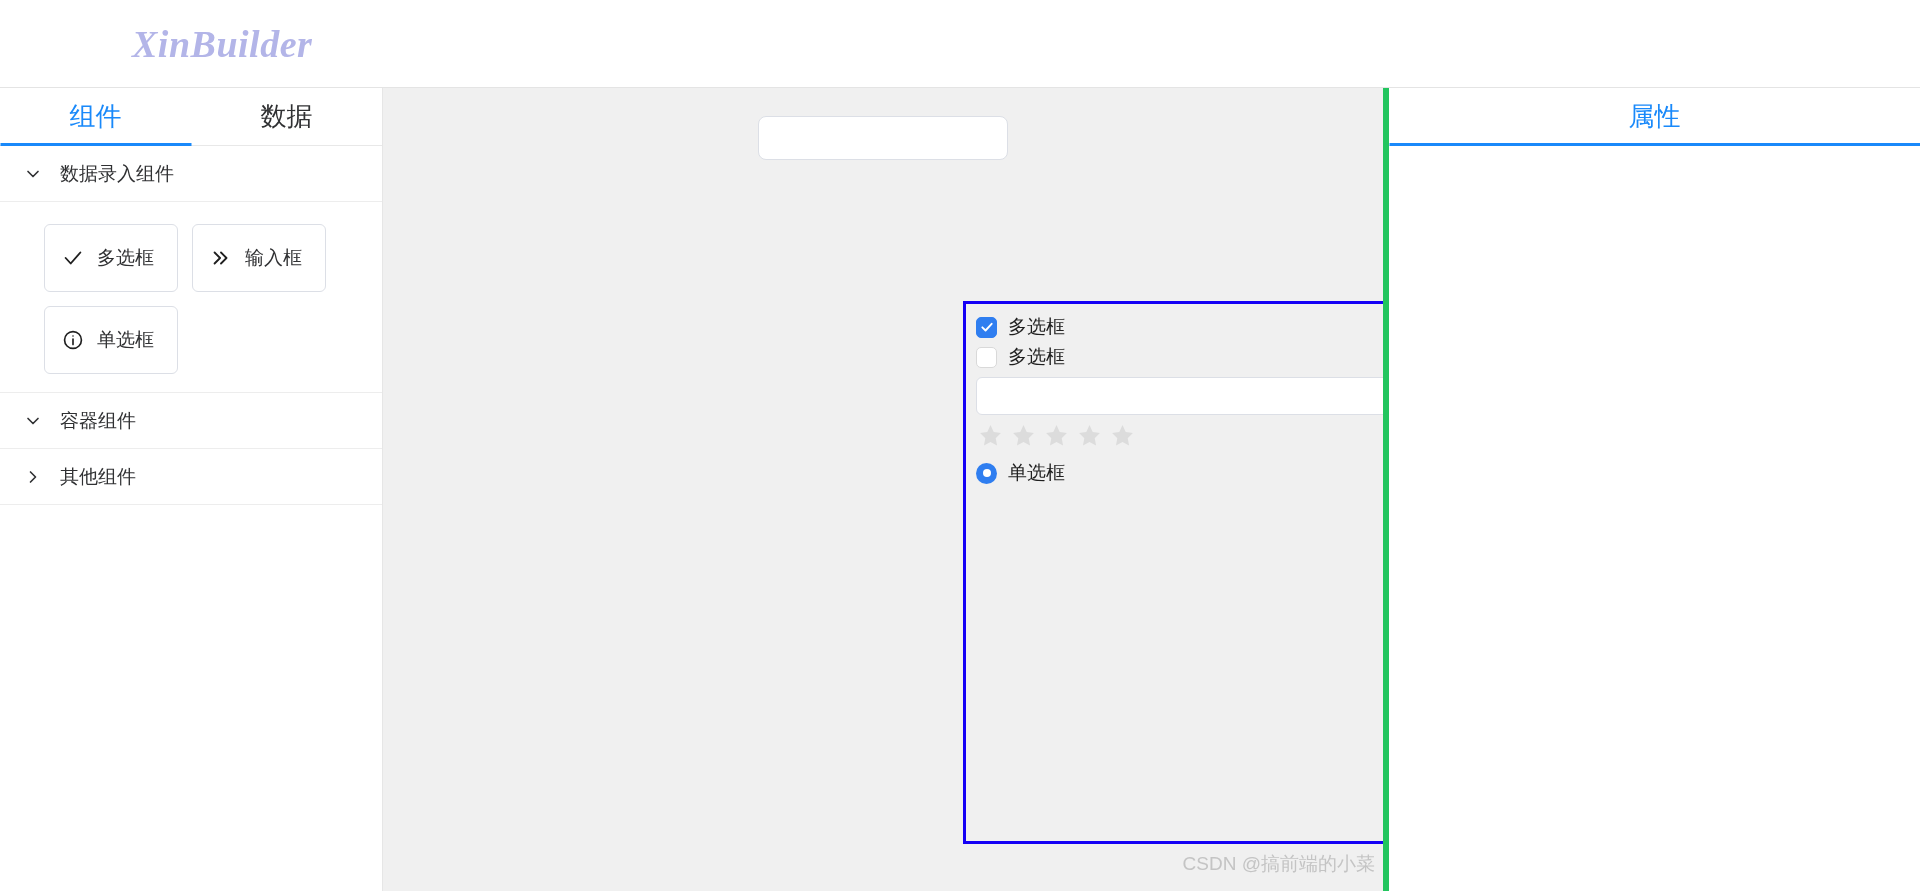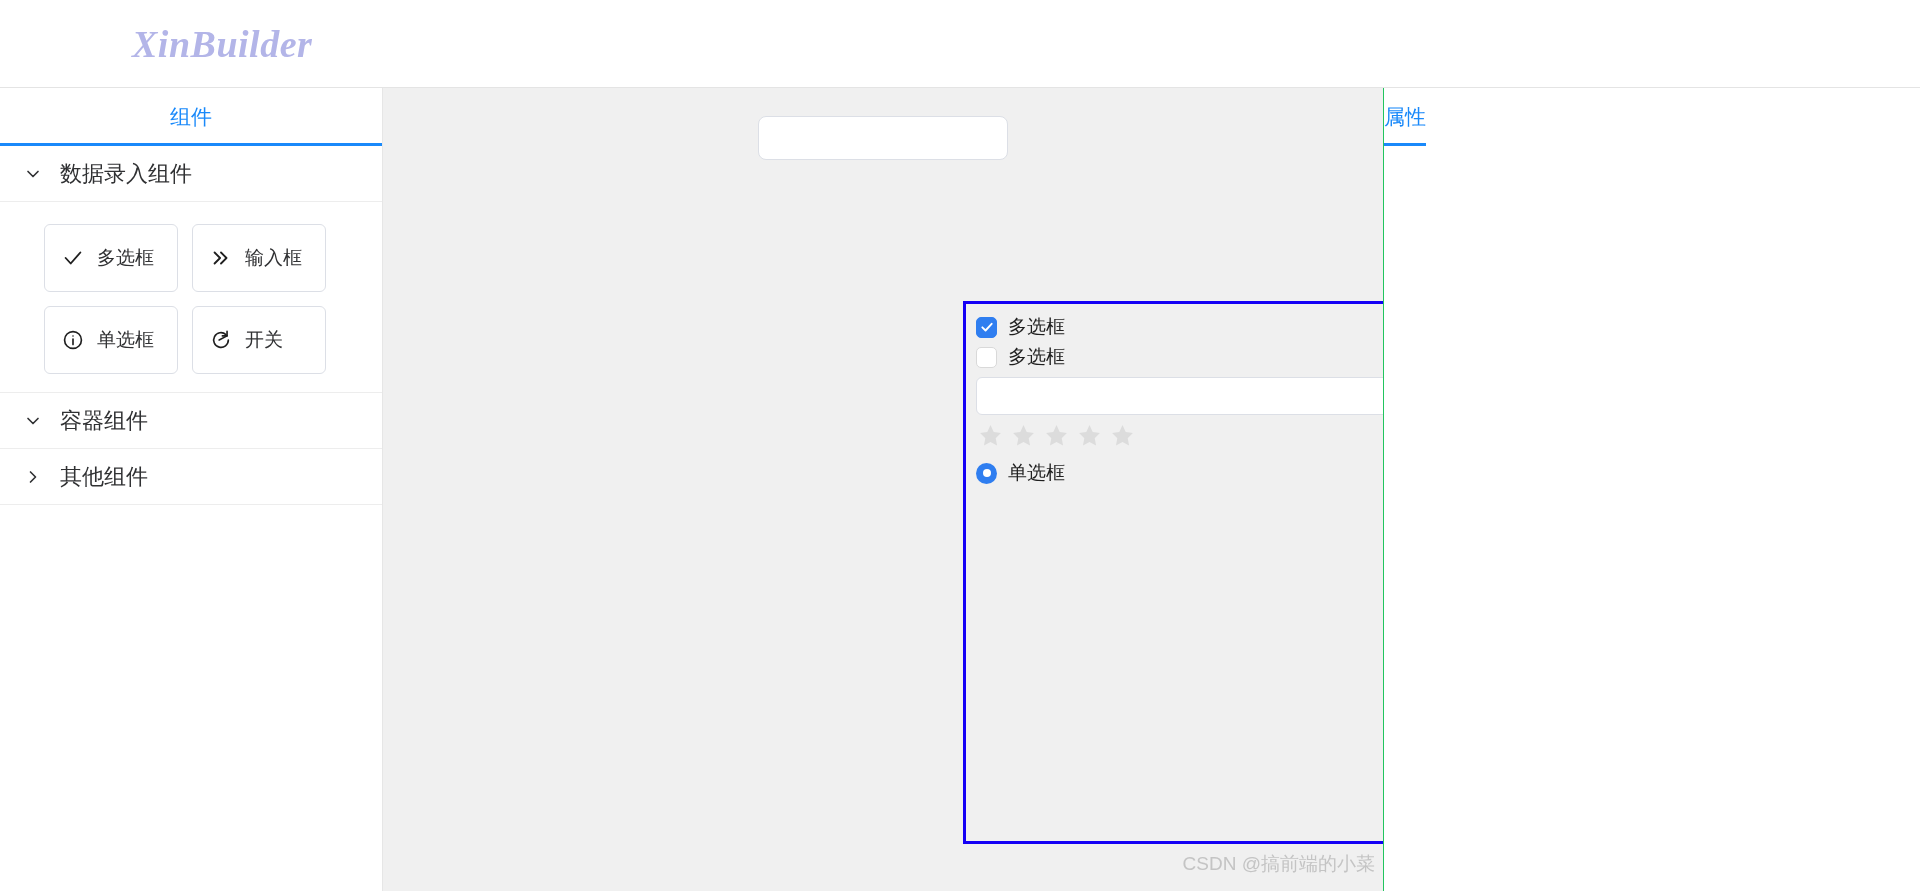--- a/index.html
+++ b/index.html
@@ -62,21 +62,21 @@
     min-height: 58px;
     border-bottom: 1px solid #e8e8e8;
     position: relative;
     background: #fff;
   }
   .tab {
     flex: 1;
     display: flex;
     align-items: center;
     justify-content: center;
-    font-size: 21px;
+    font-size: 26px;
     color: #303133;
     cursor: pointer;
     position: relative;
   }
   .tab.active { color: #1989fa; }
   .tab.active::after {
     content: "";
     position: absolute;
     left: 50%;
     transform: translateX(-50%);
@@ -86,21 +86,21 @@
     background: #1989fa;
   }
 
   .accordion { display: flex; flex-direction: column; }
   .acc-header {
     height: 56px;
     display: flex;
     align-items: center;
     padding-left: 22px;
     border-bottom: 1px solid #ededed;
-    font-size: 22px;
+    font-size: 19px;
     color: #303133;
     cursor: pointer;
     background: #fff;
   }
   .acc-chevron {
     width: 22px;
     height: 22px;
     margin-right: 16px;
     display: inline-flex;
     align-items: center;
@@ -255,41 +255,45 @@
     color: #c4c4c4;
     user-select: none;
     white-space: nowrap;
   }
 
   
   .right-panel {
     width: 537px;
     min-width: 537px;
     background: #ffffff;
-    border-left: 1px solid #22c55e;
-    display: flex;
+    border-left: 6px solid #22c55e;
+    display: flex;
+    flex-direction: column;
   }
   .right-body { flex: 1; background: #ffffff; }
 </style>
 </head>
 <body>
 
 <div id="app">
 
   <div class="header">
     <div class="logo">XinBuilder</div>
   </div>
 
   <div class="body-row">
 
     <div class="left-panel">
 
       <div class="tabs">
         <div class="tab active">
           <span>组件</span>
+        </div>
+        <div class="tab">
+          <span>数据</span>
         </div>
       </div>
 
       <div class="accordion">
 
         <div class="acc-header">
           <span class="acc-chevron">
             <svg width="20" height="20" viewBox="0 0 24 24" fill="none" stroke="currentColor" stroke-width="2" stroke-linecap="round" stroke-linejoin="round">
                 <polyline points="6 9 12 15 18 9"></polyline>
               </svg>
@@ -322,30 +326,20 @@
               <svg width="22" height="22" viewBox="0 0 24 24" fill="none" stroke="currentColor" stroke-width="1.8" stroke-linecap="round" stroke-linejoin="round">
                   <circle cx="12" cy="12" r="9.2"></circle>
                   <line x1="12" y1="11" x2="12" y2="17"></line>
                   <circle cx="12" cy="7.6" r="0.9" fill="currentColor" stroke="none"></circle>
                 </svg>
             </span>
             <span>单选框</span>
           </div>
 
 
-          <div class="tile">
-            <span class="tile-icon">
-              <svg width="22" height="22" viewBox="0 0 24 24" fill="none" stroke="currentColor" stroke-width="1.8" stroke-linecap="round" stroke-linejoin="round">
-                  <path d="M20 12a8 8 0 1 1-2.6-5.9"></path>
-                  <polyline points="13.5 7.5 18.6 7.5 18.6 2.6"></polyline>
-                  <line x1="18.6" y1="7.5" x2="10" y2="12"></line>
-                </svg>
-            </span>
-            <span>开关</span>
-          </div>
 
         </div>
 
         <div class="acc-header">
           <span class="acc-chevron">
             <svg width="20" height="20" viewBox="0 0 24 24" fill="none" stroke="currentColor" stroke-width="2" stroke-linecap="round" stroke-linejoin="round">
                 <polyline points="6 9 12 15 18 9"></polyline>
               </svg>
           </span>
           <span>容器组件</span>

